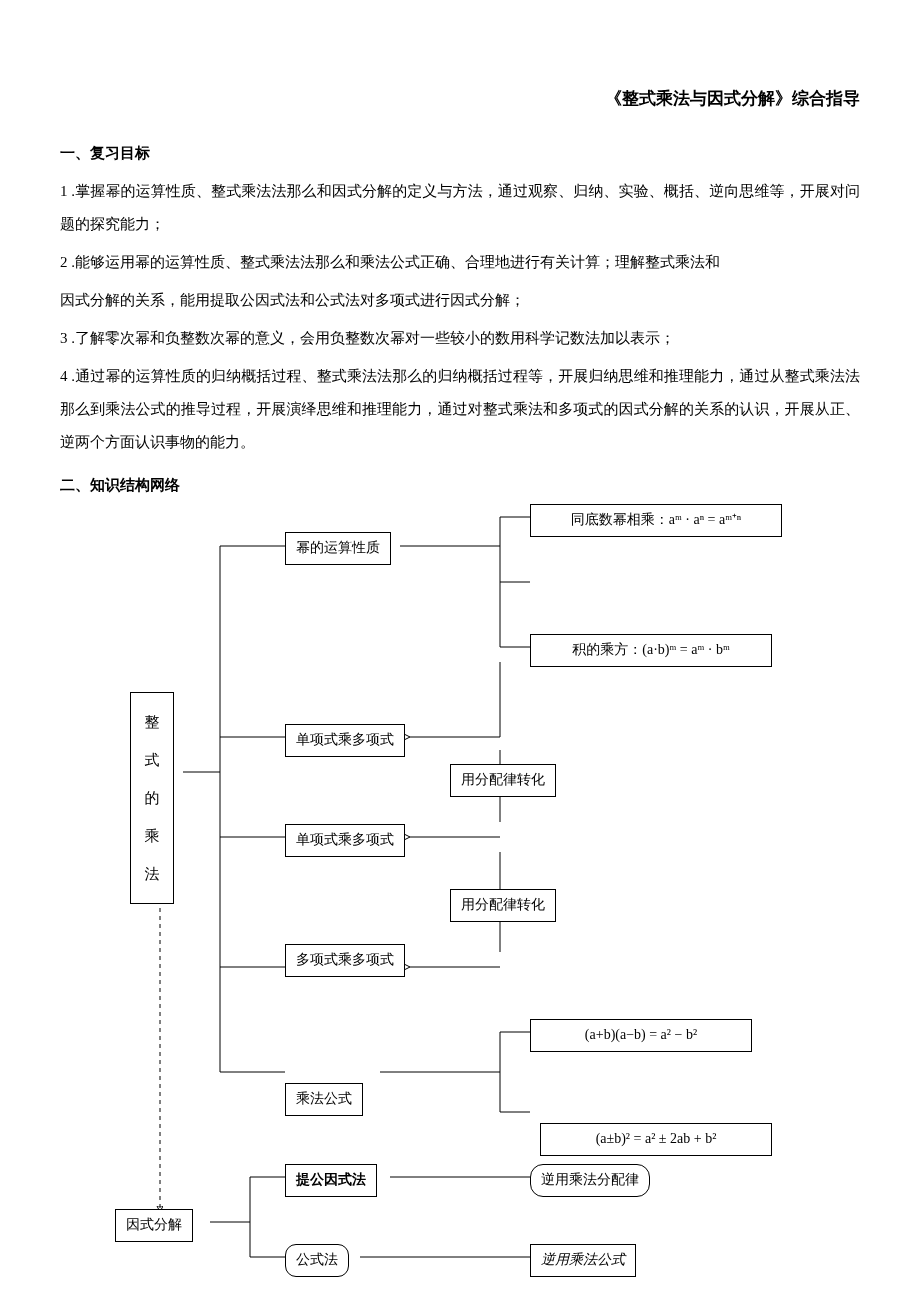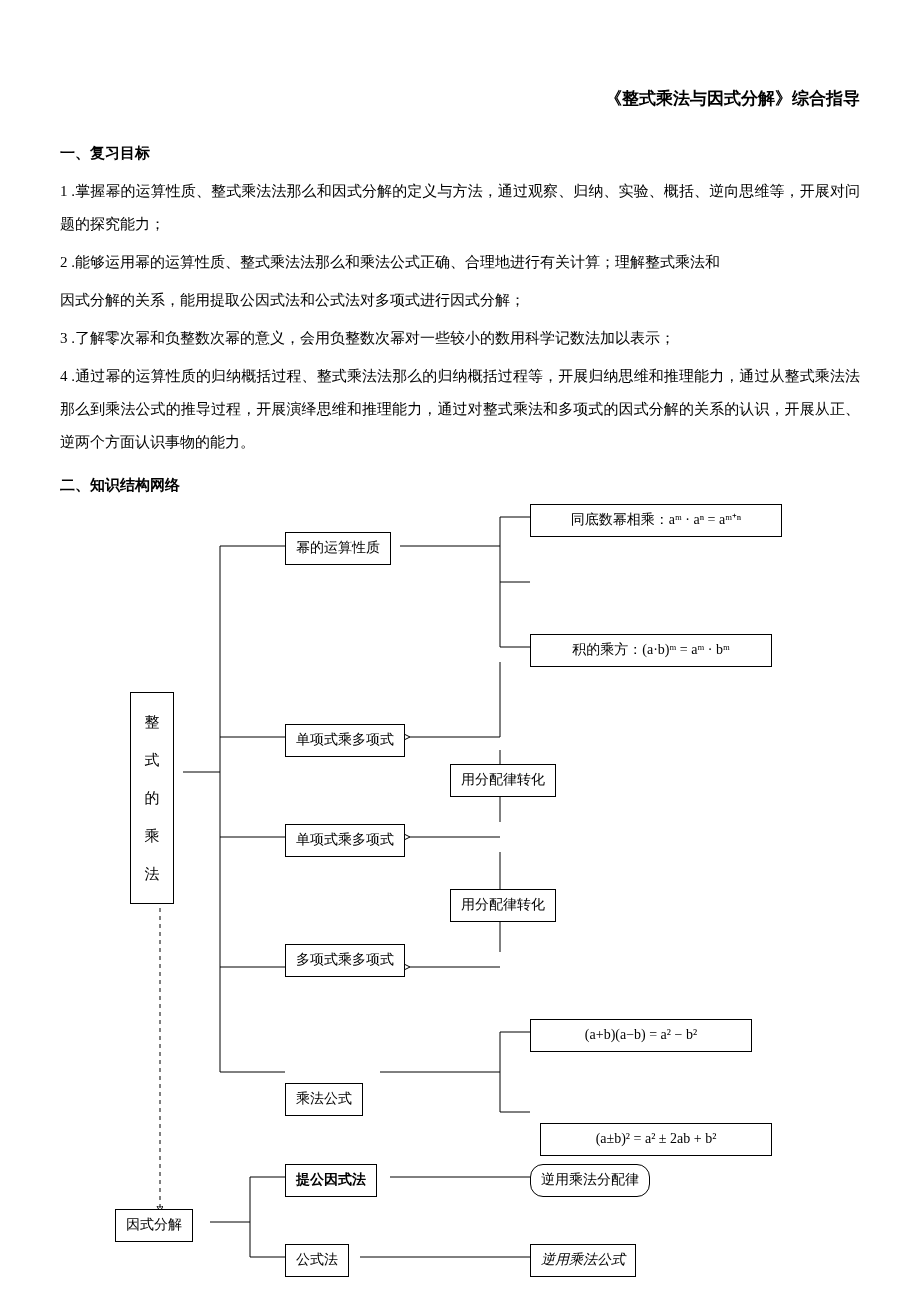--- a/index.html
+++ b/index.html
@@ -152,21 +152,21 @@
   </div>
 
   <div class="box" style="left:15px; top:697px;">因式分解</div>
 
   <div class="box" style="left:185px; top:20px;">幂的运算性质</div>
   <div class="box" style="left:185px; top:212px;">单项式乘多项式</div>
   <div class="box" style="left:185px; top:312px;">单项式乘多项式</div>
   <div class="box" style="left:185px; top:432px;">多项式乘多项式</div>
   <div class="box" style="left:185px; top:535px;margin-top:36px;">乘法公式</div>
   <div class="box" style="left:185px; top:652px;font-weight:bold;">提公因式法</div>
-  <div class="box" style="left:185px; top:732px;">公式法</div>
+  <div class="box" style="left:185px; top:732px;border-radius:11px;">公式法</div>
 
   <div class="box math" style="left:430px; top:-8px; min-width:230px;">同底数幂相乘：aᵐ · aⁿ = aᵐ⁺ⁿ</div>
   <div class="box math" style="left:430px; top:122px; min-width:220px;">积的乘方：(a·b)ᵐ = aᵐ · bᵐ</div>
 
   <div class="box" style="left:350px; top:252px;">用分配律转化</div>
   <div class="box" style="left:350px; top:377px;">用分配律转化</div>
 
   <div class="box math" style="left:430px; top:507px; min-width:200px;">(a+b)(a−b) = a² − b²</div>
   <div class="box math" style="left:440px; top:587px; min-width:210px;margin-top:24px;">(a±b)² = a² ± 2ab + b²</div>
 

